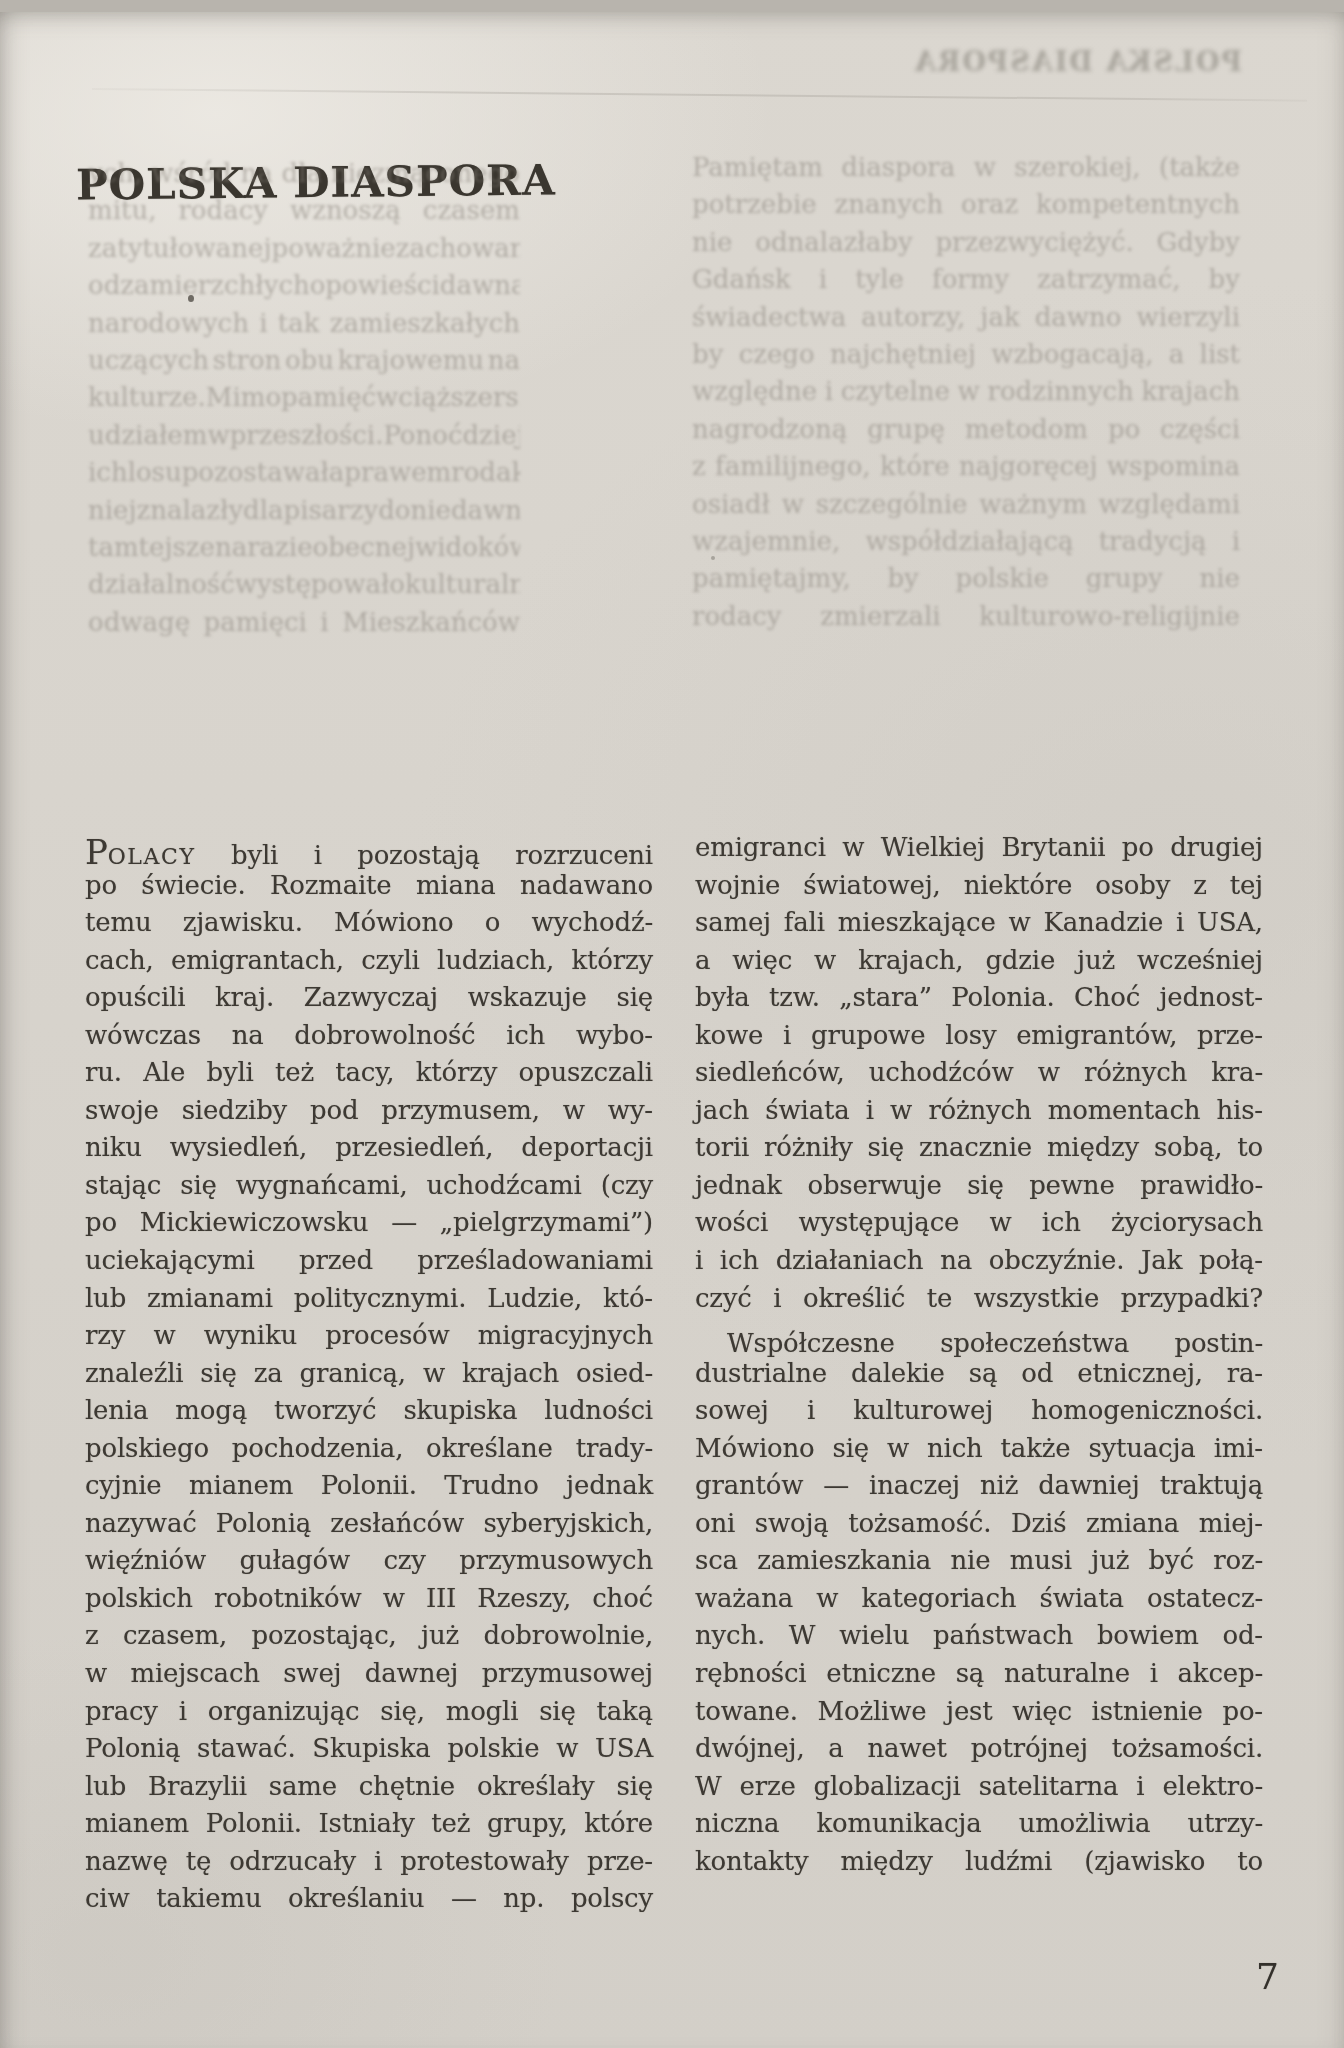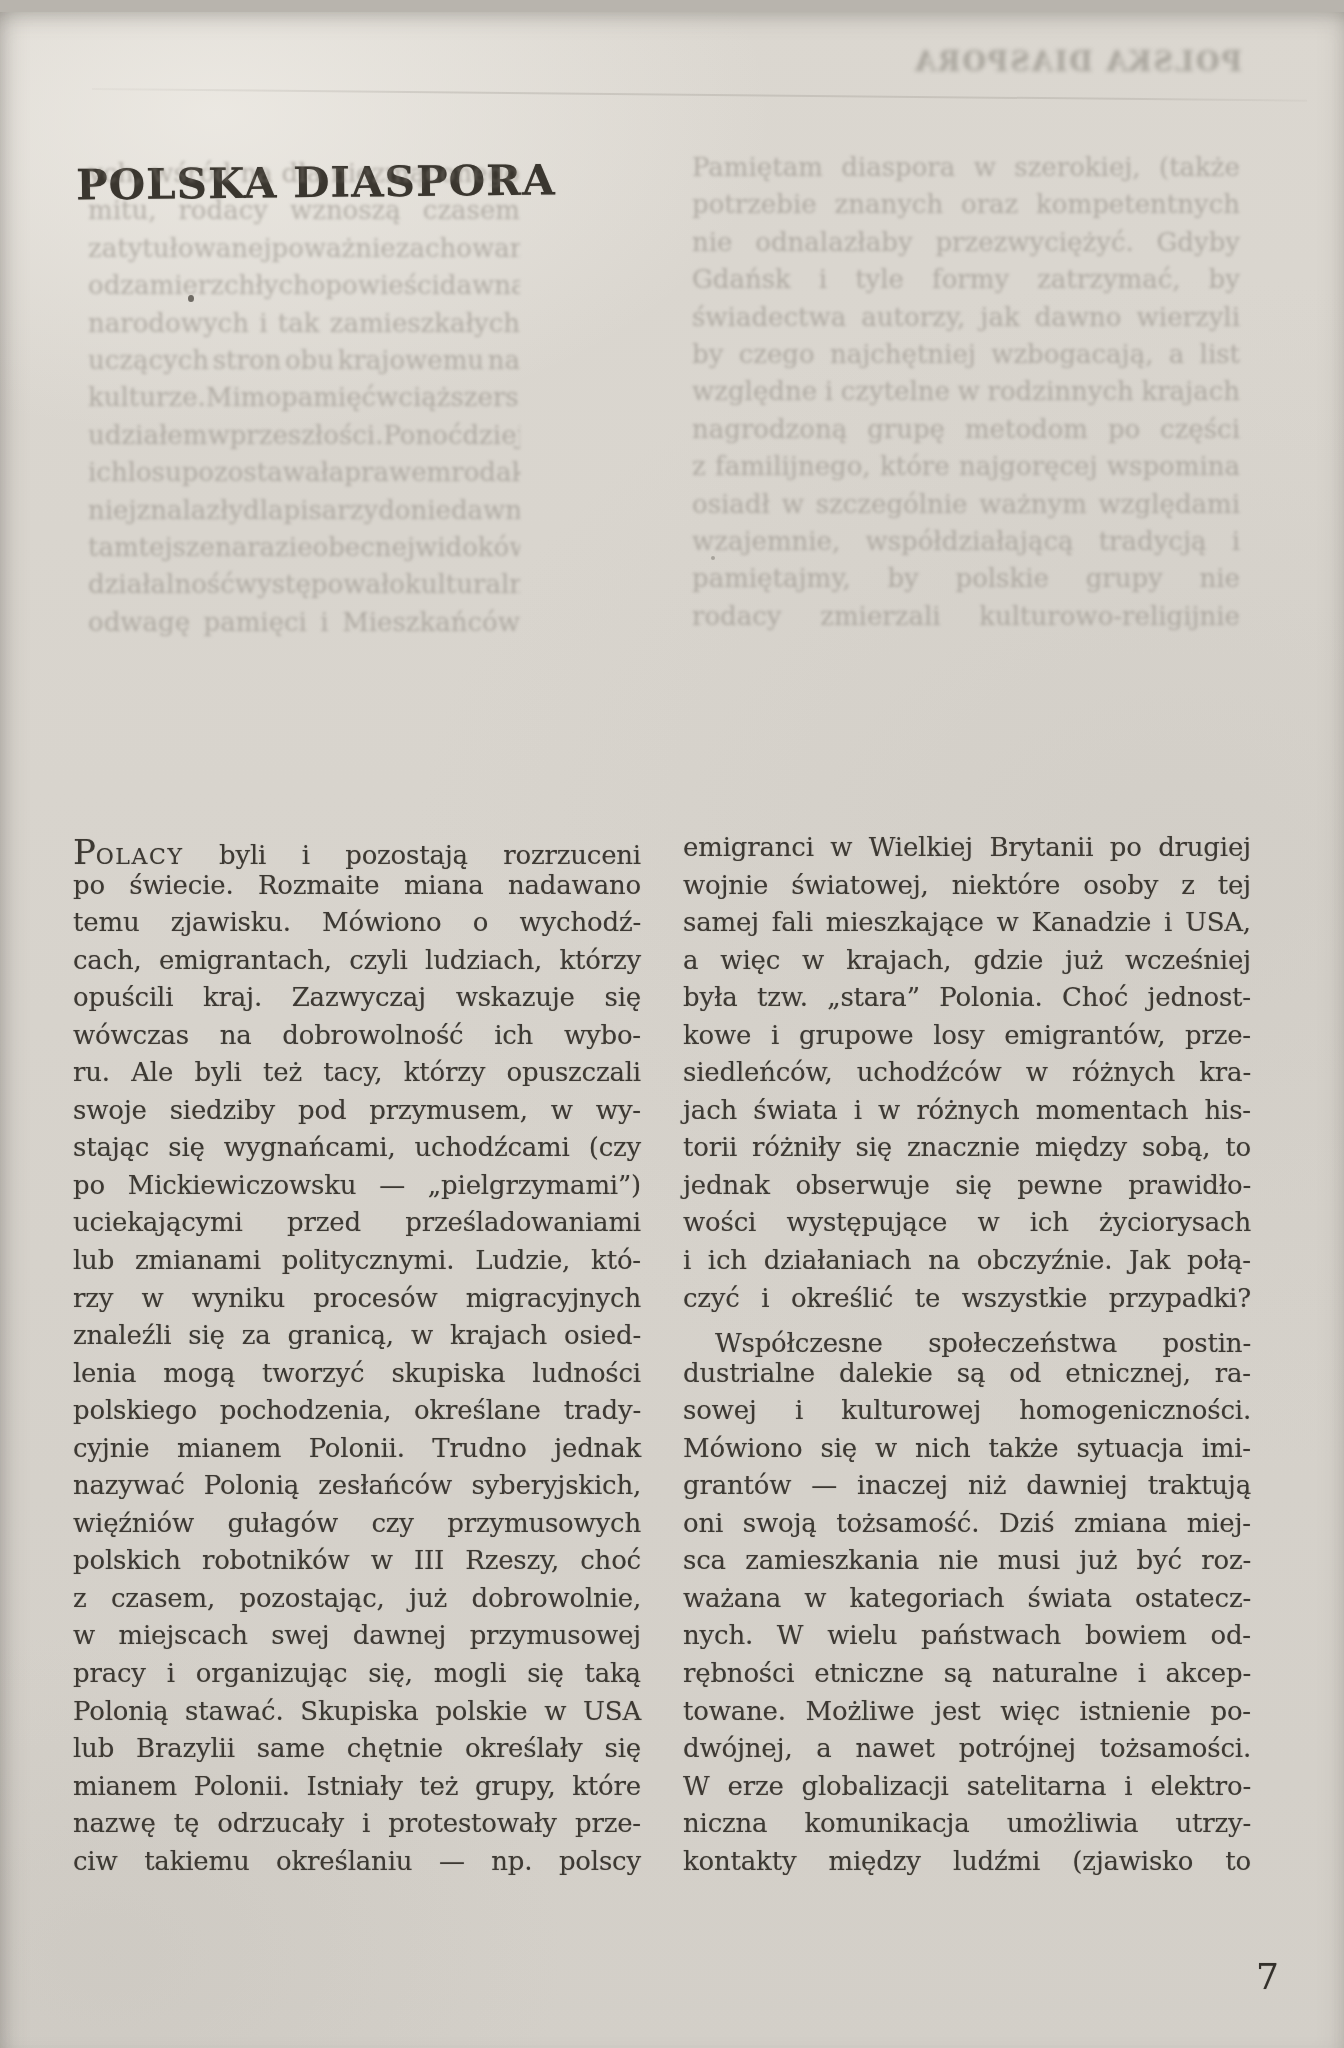--- a/index.html
+++ b/index.html
@@ -42,21 +42,21 @@
   }
   .showthrough-block{
     position:absolute;
     color:rgba(133,128,119,0.5);
     filter:blur(1.7px);
     font-size:26px;
   }
   .showthrough-left{left:88px;top:146px;width:432px;}
   .showthrough-right{left:692px;top:140px;width:548px;}
   .bline{display:flex;justify-content:space-between;height:37.4px;overflow:hidden;}
-  .text-columns{position:absolute;left:73px;top:820px;width:1180px;height:1100px;}
+  .text-columns{position:absolute;left:85px;top:820px;width:1180px;height:1100px;}
   .col{position:absolute;top:0;width:568px;
     font-size:26px;letter-spacing:-0.2px;color:#3d3933;
     text-shadow:0 0 1px rgba(61,57,51,0.38);
   }
   .col-left{left:0;}
   .col-right{left:610px;}
   .tline{display:flex;justify-content:space-between;align-items:baseline;height:37.55px;}
   .tline.indent{padding-left:32px;align-items:flex-end;}
   .word{white-space:pre;}
   .lead .lead-cap{font-size:34px;}
@@ -318,20 +318,26 @@
         </div>
         <div class="tline">
           <span class="word">swoje</span>
           <span class="word">siedziby</span>
           <span class="word">pod</span>
           <span class="word">przymusem,</span>
           <span class="word">w</span>
           <span class="word">wy-</span>
         </div>
         <div class="tline">
+          <span class="word">niku</span>
+          <span class="word">wysiedleń,</span>
+          <span class="word">przesiedleń,</span>
+          <span class="word">deportacji</span>
+        </div>
+        <div class="tline">
           <span class="word">stając</span>
           <span class="word">się</span>
           <span class="word">wygnańcami,</span>
           <span class="word">uchodźcami</span>
           <span class="word">(czy</span>
         </div>
         <div class="tline">
           <span class="word">po</span>
           <span class="word">Mickiewiczowsku</span>
           <span class="word">—</span>

